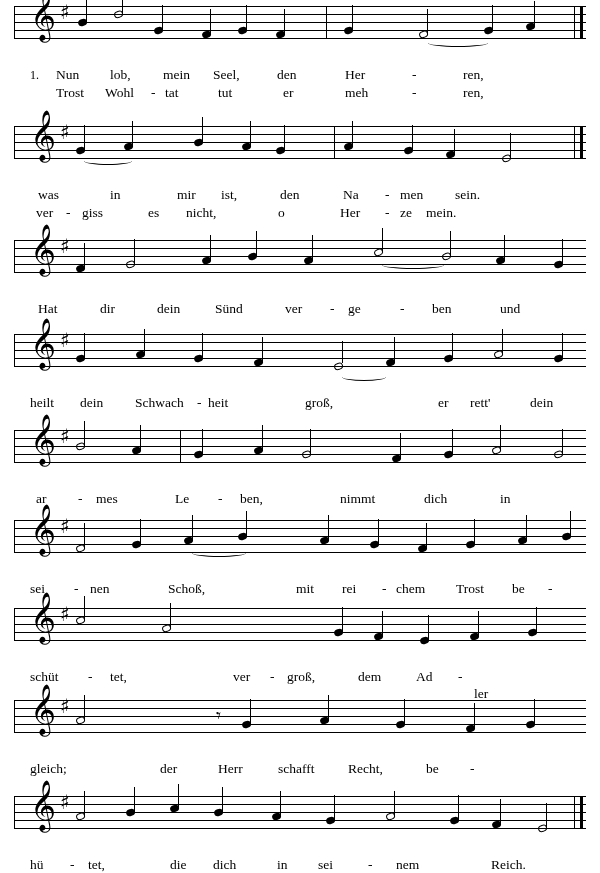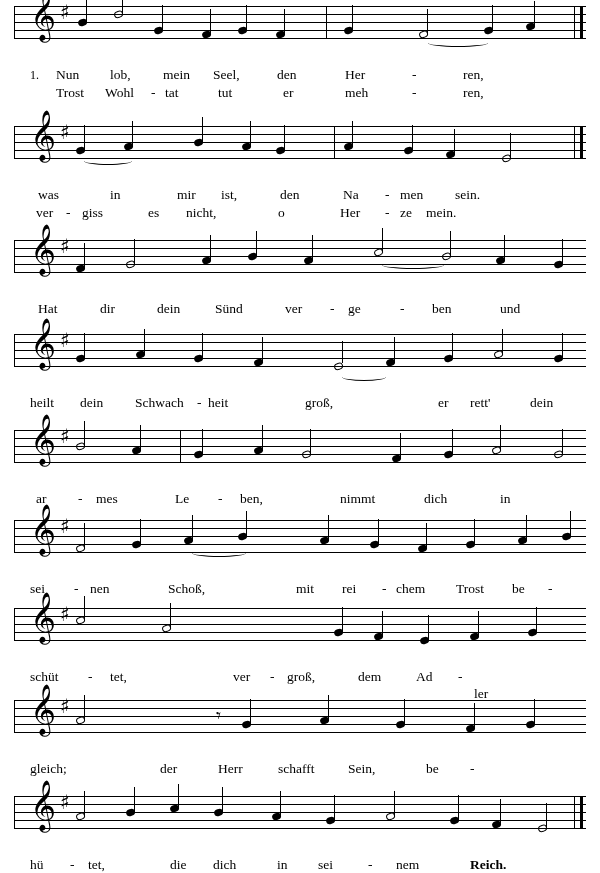--- a/index.html
+++ b/index.html
@@ -490,21 +490,21 @@
       <div class="note" style="left:452px; top:24.6px;"></div>
       <div class="stem" style="left:460px; top:3px; height:25px;"></div>
       <div class="note" style="left:512px; top:20.6px;"></div>
       <div class="stem" style="left:520px; top:-1px; height:25px;"></div>
     </div>
 
     <div class="lyric" style="left:30px; top:61px;">gleich;</div>
     <div class="lyric" style="left:160px; top:61px;">der</div>
     <div class="lyric" style="left:218px; top:61px;">Herr</div>
     <div class="lyric" style="left:278px; top:61px;">schafft</div>
-    <div class="lyric" style="left:348px; top:61px;">Sein,</div>
+    <div class="lyric" style="left:348px; top:61px;">Recht,</div>
     <div class="lyric" style="left:426px; top:61px;">be</div>
     <div class="lyric" style="left:470px; top:61px;">-</div>
   </div>
 
   <div class="system" style="top:796px;">
     <div class="staff">
       <div class="line l0"></div>
       <div class="line l1"></div>
       <div class="line l2"></div>
       <div class="line l3"></div>
@@ -541,16 +541,16 @@
 
     <div class="lyric" style="left:30px; top:61px;">hü</div>
     <div class="lyric" style="left:70px; top:61px;">-</div>
     <div class="lyric" style="left:88px; top:61px;">tet,</div>
     <div class="lyric" style="left:170px; top:61px;">die</div>
     <div class="lyric" style="left:213px; top:61px;">dich</div>
     <div class="lyric" style="left:277px; top:61px;">in</div>
     <div class="lyric" style="left:318px; top:61px;">sei</div>
     <div class="lyric" style="left:368px; top:61px;">-</div>
     <div class="lyric" style="left:396px; top:61px;">nem</div>
-    <div class="lyric" style="left:470px; top:61px;font-weight:bold;">Reich.</div>
+    <div class="lyric" style="left:491px; top:61px;">Reich.</div>
   </div>
 
 </div>
 
 </body></html>

